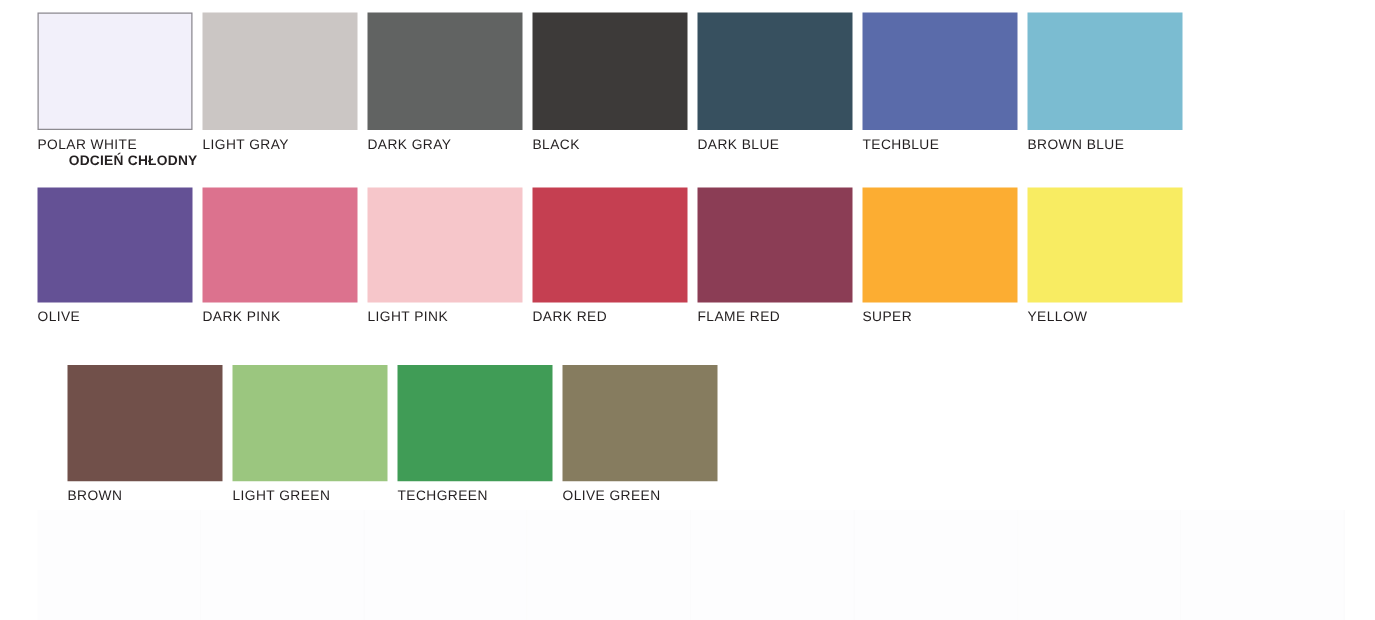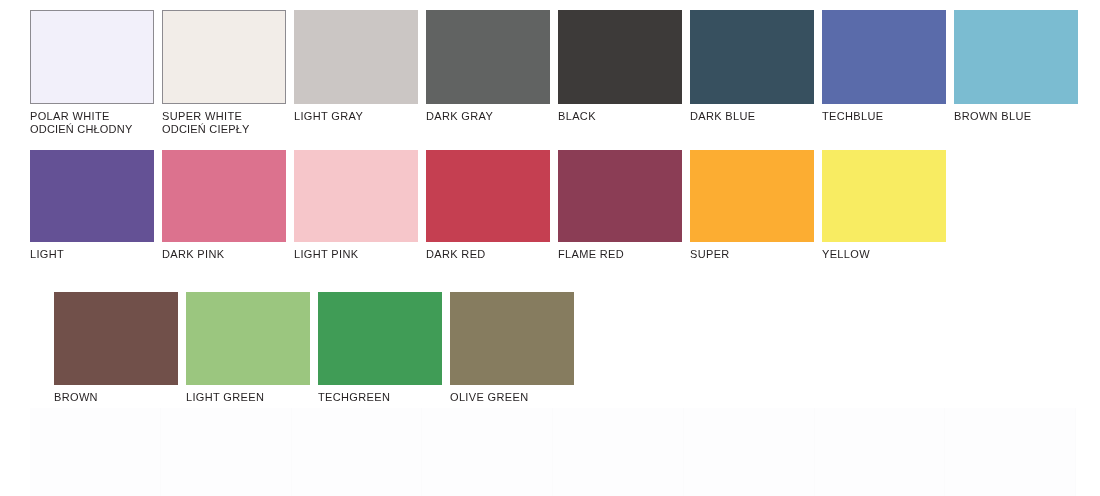--- a/index.html
+++ b/index.html
@@ -56,22 +56,23 @@
     display: block;
     font-size: 11px;
     line-height: 13px;
     letter-spacing: 0.35px;
     color: #231f20;
     white-space: nowrap;
     font-weight: 400;
   }
 
   .swatch-label.sub {
-    font-weight: 400;
+    font-weight: 700;
     letter-spacing: 0.2px;
+    text-align: right;
   }
 
   
   #row-1 { top: 10px; }
   #row-1 .swatch-chip { height: 94px; }
 
   #row-2 { top: 150px; }
   #row-2 .swatch-chip { height: 92px; }
 
   #row-3 { top: 292px; padding-left: 24px; }
@@ -102,27 +103,20 @@
 
   <div class="swatch-row" id="row-1">
       <div class="swatch-cell">
         <div class="swatch-chip bordered" style="background: rgb(242, 240, 250);"></div>
         <div class="swatch-labels">
           <span class="swatch-label">POLAR WHITE</span>
           <span class="swatch-label sub">ODCIEŃ CHŁODNY</span>
         </div>
       </div>
       <div class="swatch-cell">
-        <div class="swatch-chip bordered" style="background: rgb(242, 237, 232);"></div>
-        <div class="swatch-labels">
-          <span class="swatch-label">SUPER WHITE</span>
-          <span class="swatch-label sub">ODCIEŃ CIEPŁY</span>
-        </div>
-      </div>
-      <div class="swatch-cell">
         <div class="swatch-chip" style="background: rgb(203, 198, 196);"></div>
         <div class="swatch-labels">
           <span class="swatch-label">LIGHT GRAY</span>
         </div>
       </div>
       <div class="swatch-cell">
         <div class="swatch-chip" style="background: rgb(97, 99, 98);"></div>
         <div class="swatch-labels">
           <span class="swatch-label">DARK GRAY</span>
         </div>
@@ -149,21 +143,21 @@
         <div class="swatch-chip" style="background: rgb(123, 188, 209);"></div>
         <div class="swatch-labels">
           <span class="swatch-label">BROWN BLUE</span>
         </div>
       </div>
     </div>
   <div class="swatch-row" id="row-2">
       <div class="swatch-cell">
         <div class="swatch-chip" style="background: rgb(100, 81, 149);"></div>
         <div class="swatch-labels">
-          <span class="swatch-label">LIGHT</span>
+          <span class="swatch-label">OLIVE</span>
         </div>
       </div>
       <div class="swatch-cell">
         <div class="swatch-chip" style="background: rgb(220, 114, 142);"></div>
         <div class="swatch-labels">
           <span class="swatch-label">DARK PINK</span>
         </div>
       </div>
       <div class="swatch-cell">
         <div class="swatch-chip" style="background: rgb(246, 198, 202);"></div>

